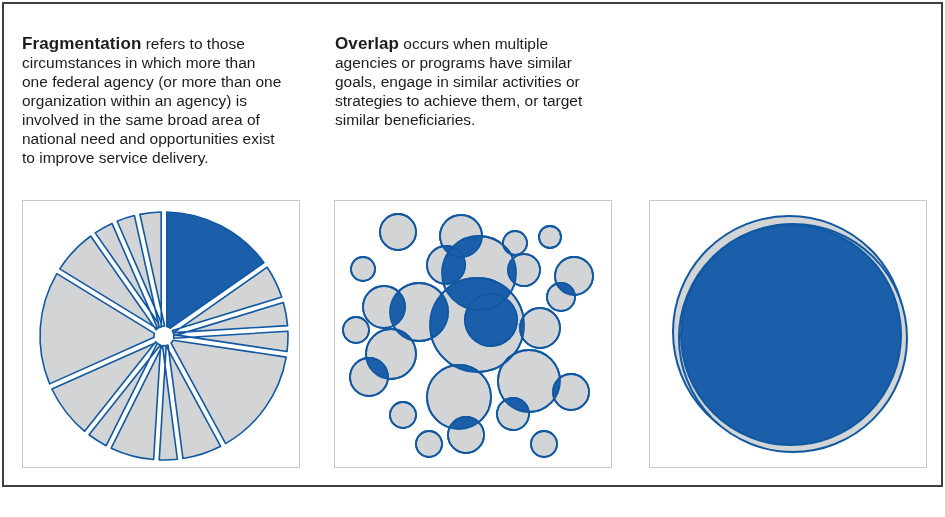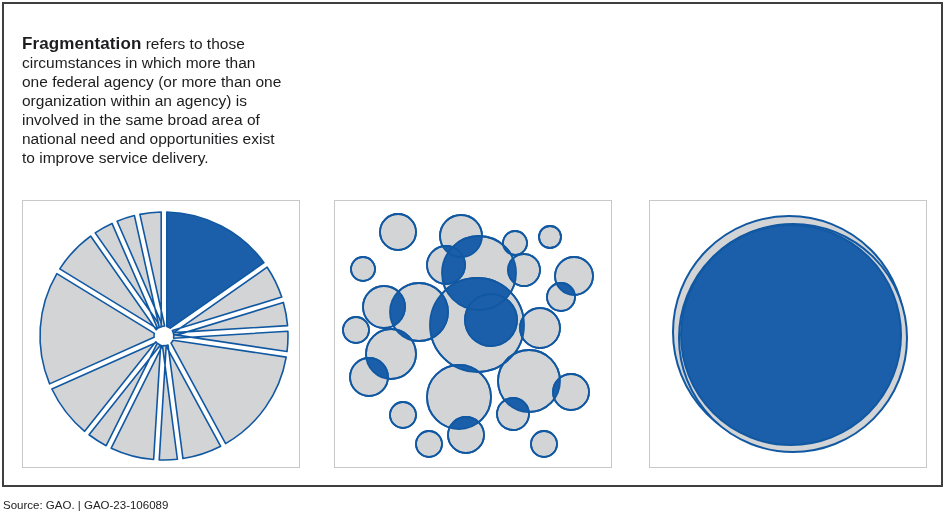--- a/index.html
+++ b/index.html
@@ -19,20 +19,21 @@
   #source-line{position:absolute;left:3px;top:499px;font-size:11.5px;color:#222;}
 </style>
 </head>
 <body>
 
 <div id="stage">
   <div class="figure-frame"></div>
 
   <p class="def-col" id="def-frag"><b>Fragmentation</b><span> refers to those circumstances in which more than one federal agency (or more than one organization within an agency) is involved in the same broad area of national need and opportunities exist to improve service delivery.</span></p>
 
+  <p class="def-col" id="def-overlap"><b>Overlap</b><span> occurs when multiple agencies or programs have similar goals, engage in similar activities or strategies to achieve them, or target similar beneficiaries.</span></p>
 
 
   <div class="panel" id="panel-frag">
     <svg id="svg-frag" viewBox="0 0 276 266">
         <path d="M 143.80 125.40 L 143.80 11.03 A 124 124 0 0 1 240.94 61.60 L 147.26 127.20 A 10 10 0 0 0 143.80 125.40 Z" fill="#1b5faa" stroke="#1158a2" stroke-width="1.6" stroke-linejoin="round"></path>
         <path d="M 150.47 131.79 L 244.15 66.19 A 124 124 0 0 1 258.73 96.08 L 149.36 129.52 A 10 10 0 0 0 150.47 131.79 Z" fill="#d3d4d6" stroke="#1158a2" stroke-width="1.6" stroke-linejoin="round"></path>
         <path d="M 151.00 134.87 L 260.37 101.43 A 124 124 0 0 1 264.57 124.64 L 150.41 131.62 A 10 10 0 0 0 151.00 134.87 Z" fill="#d3d4d6" stroke="#1158a2" stroke-width="1.6" stroke-linejoin="round"></path>
         <path d="M 150.75 137.21 L 264.91 130.23 A 124 124 0 0 1 264.02 150.55 L 150.91 133.65 A 10 10 0 0 0 150.75 137.21 Z" fill="#d3d4d6" stroke="#1158a2" stroke-width="1.6" stroke-linejoin="round"></path>
         <path d="M 150.08 139.19 L 263.19 156.09 A 124 124 0 0 1 202.61 242.61 L 148.04 142.10 A 10 10 0 0 0 150.08 139.19 Z" fill="#d3d4d6" stroke="#1158a2" stroke-width="1.6" stroke-linejoin="round"></path>
         <path d="M 143.12 144.77 L 197.69 245.28 A 124 124 0 0 1 159.96 257.54 L 145.03 144.15 A 10 10 0 0 0 143.12 144.77 Z" fill="#d3d4d6" stroke="#1158a2" stroke-width="1.6" stroke-linejoin="round"></path>
@@ -241,14 +242,13 @@
       </svg>
   </div>
   <div class="panel" id="panel-dup">
     <svg id="svg-dup" viewBox="0 0 276 266">
         <circle cx="139" cy="131" r="116" fill="#d3d4d6" stroke="#1158a2" stroke-width="2"></circle>
         <circle cx="143" cy="137" r="114" fill="#d3d4d6" stroke="#1158a2" stroke-width="2"></circle>
         <circle cx="141" cy="134" r="110" fill="#1b5faa" stroke="#1158a2" stroke-width="2"></circle>
       </svg>
   </div>
 
-  <div id="source-line">Source: GAO.  |  GAO-23-106089</div>
 </div>
 
 </body></html>

